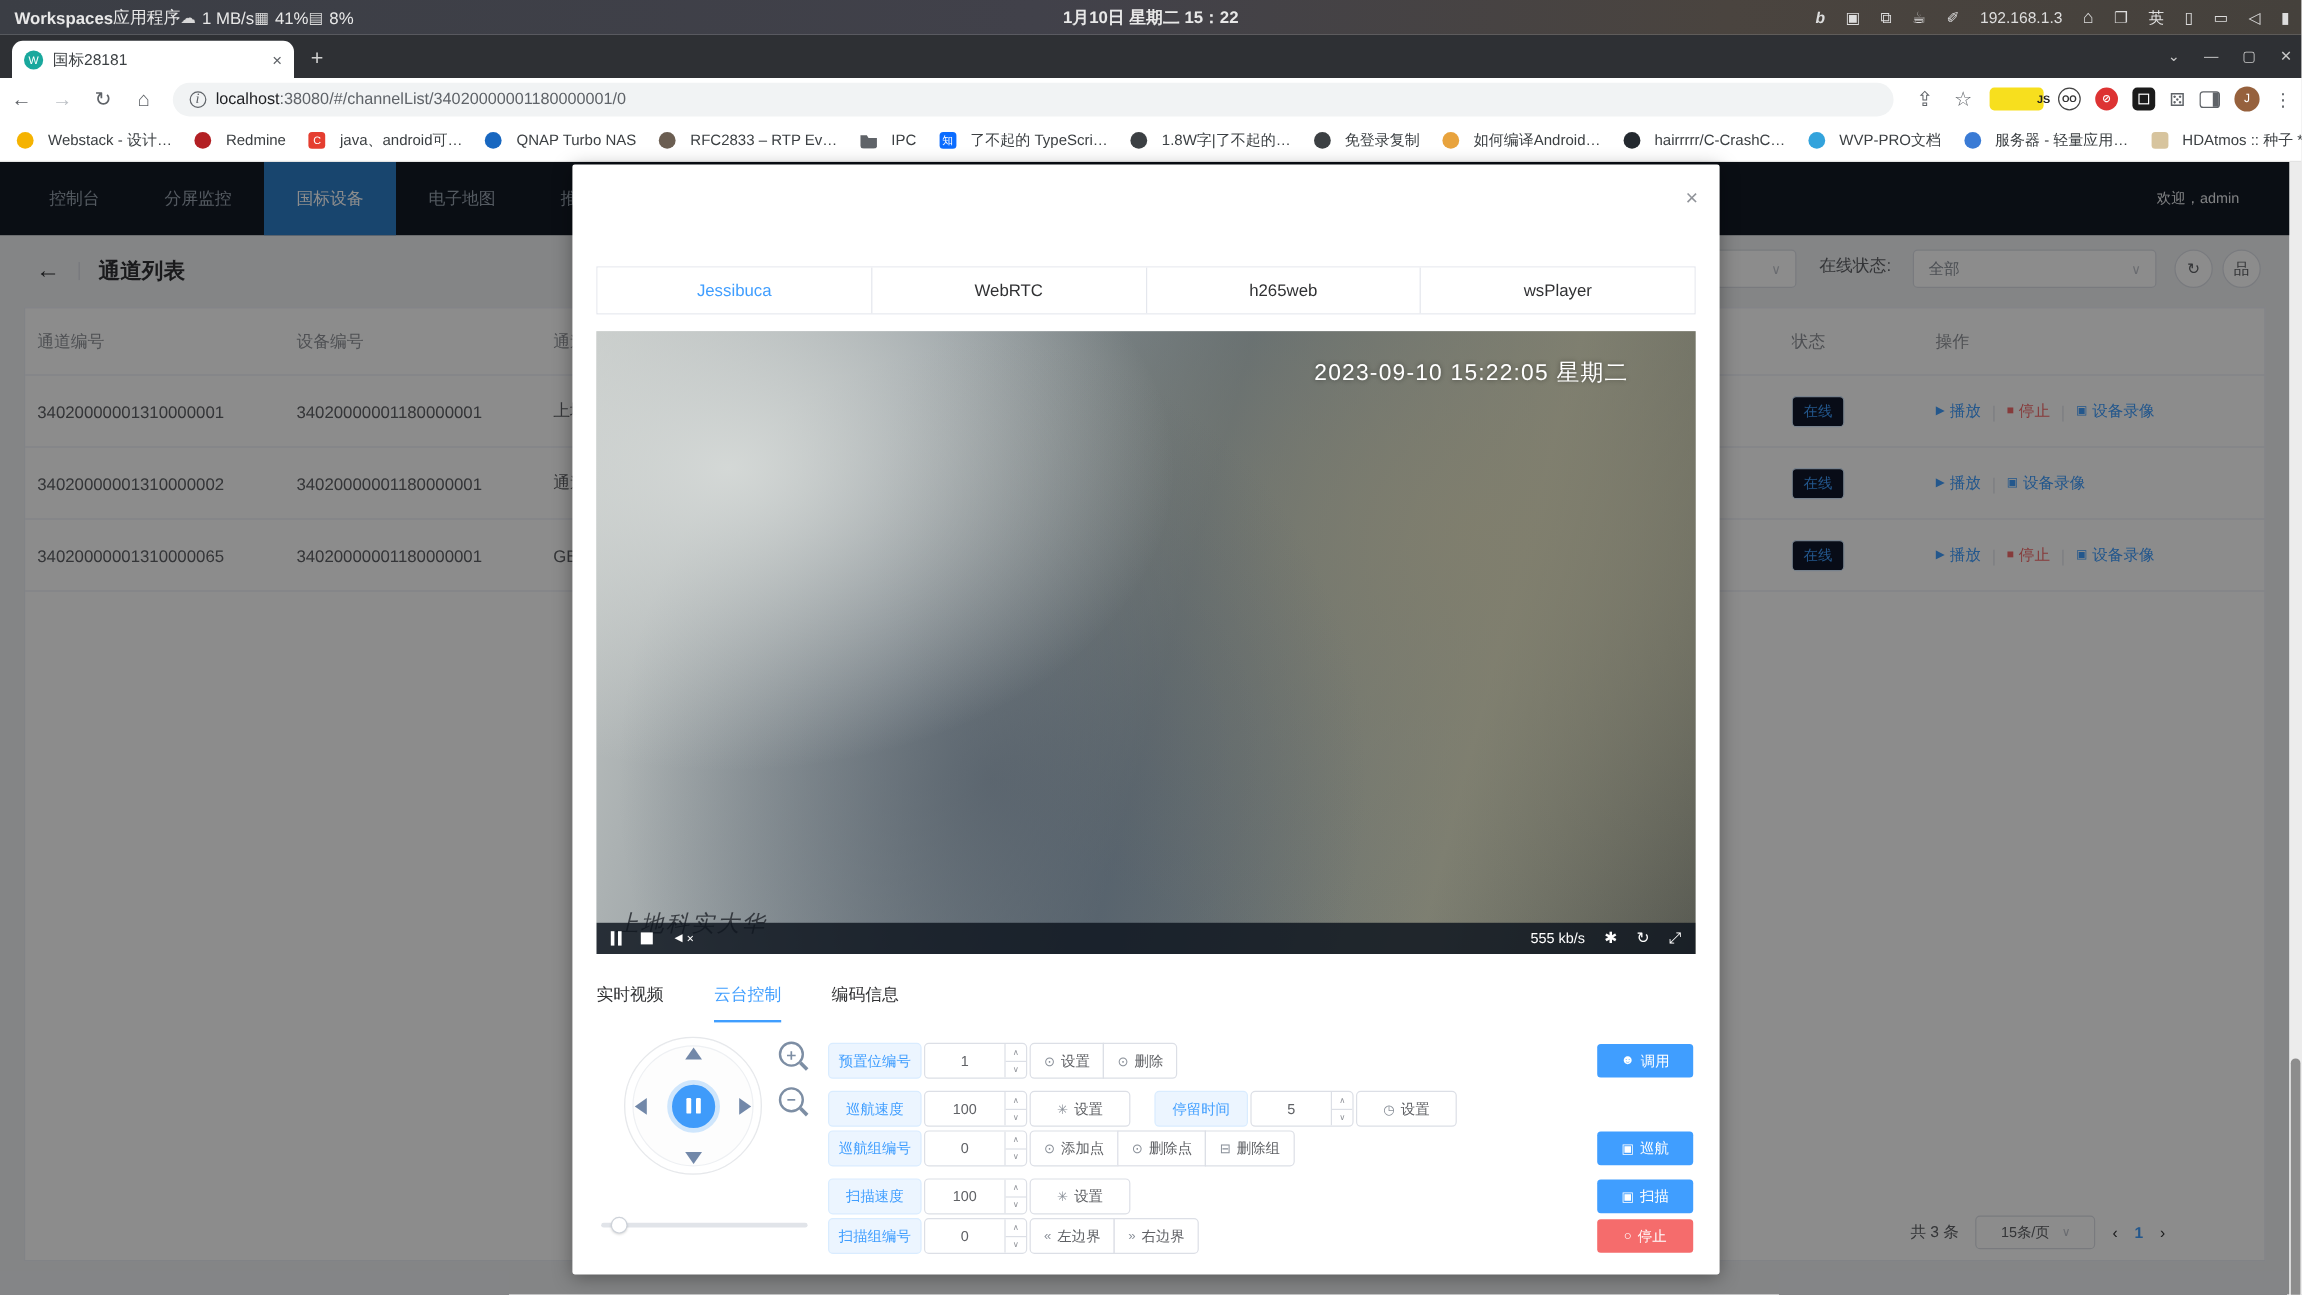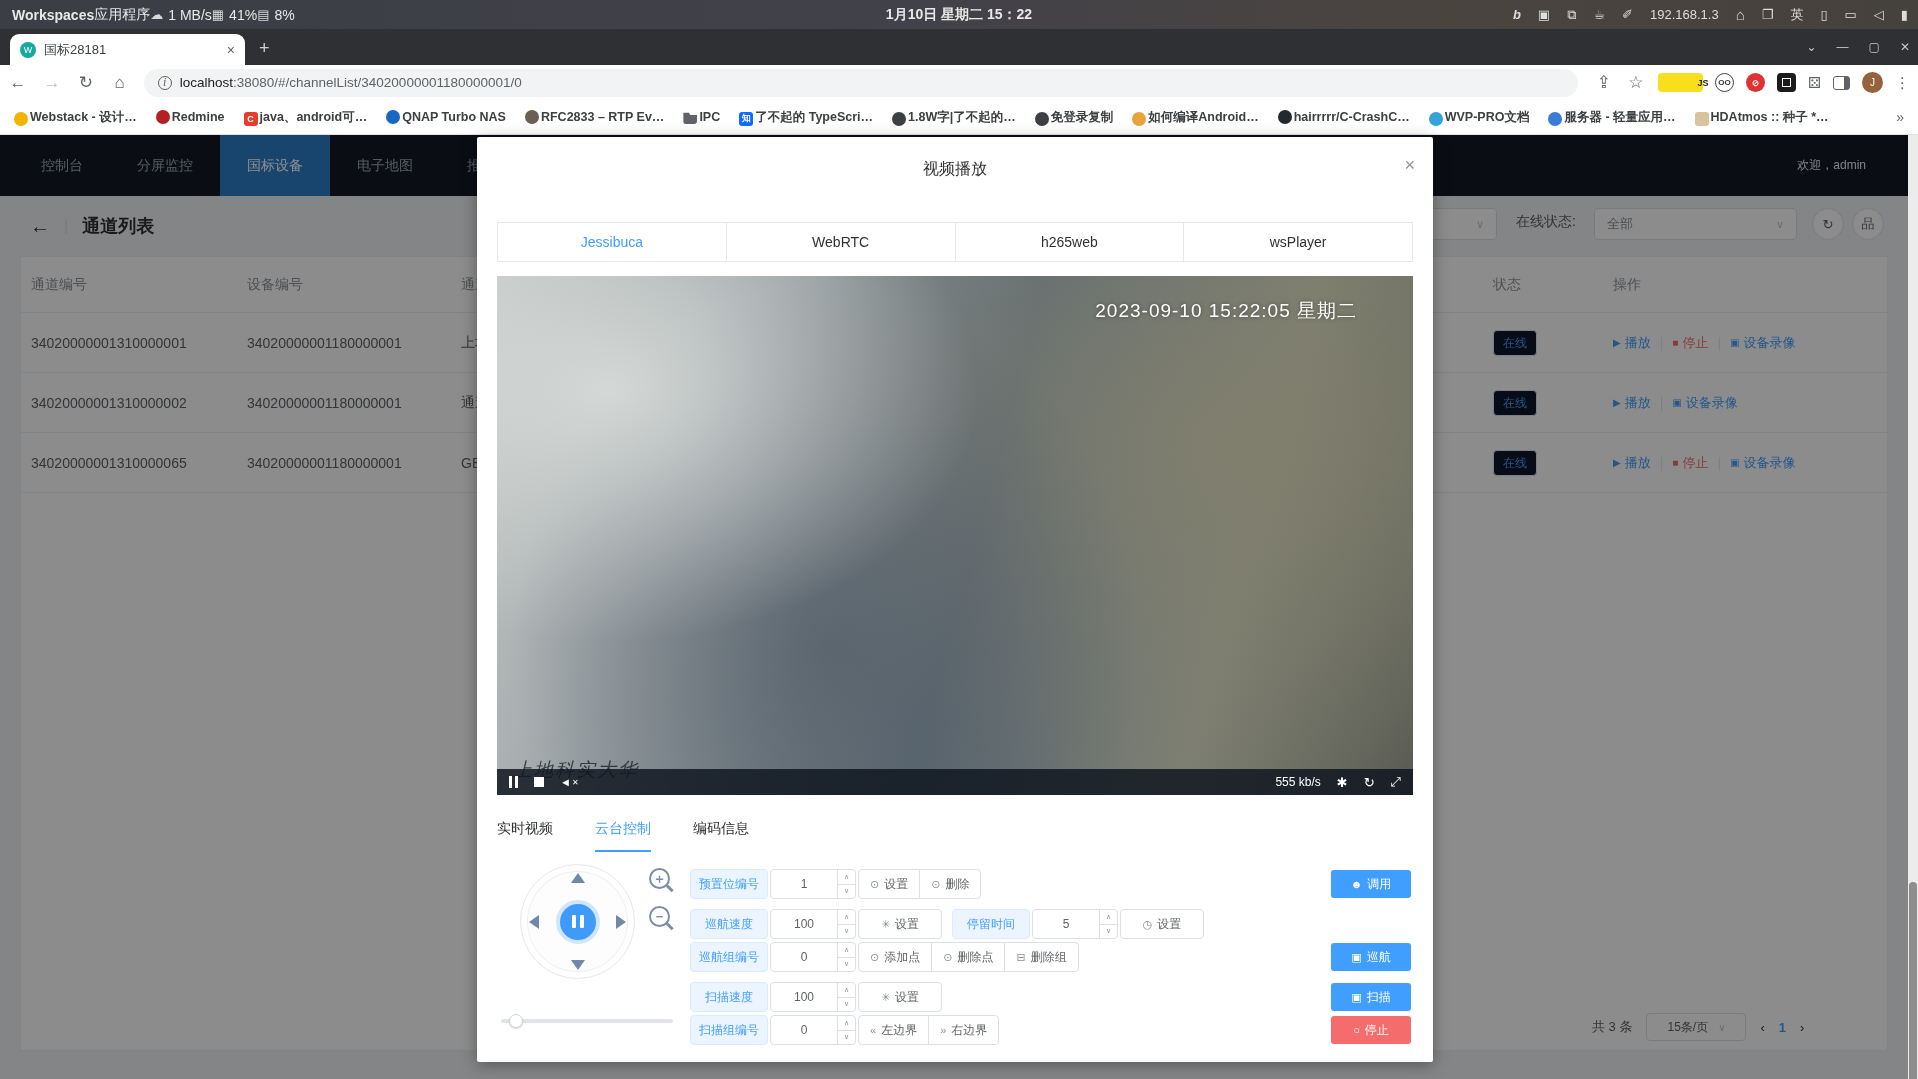--- a/index.html
+++ b/index.html
@@ -48,21 +48,21 @@
   .puzzle { color:#5f6368; font-size:15px; }
   .panel-ic { width:17px; height:14px; border:1.5px solid #5f6368; border-radius:3px; position:relative; }
   .panel-ic i { position:absolute; right:0; top:0; bottom:0; width:5px; background:#5f6368; }
   .avatar { width:21px; height:21px; border-radius:50%; background:#96613d; color:#fff; font-size:10px;
     display:flex; align-items:center; justify-content:center; }
   .kebab { color:#5f6368; font-size:15px; }
 
   
   .bmbar { height:35px; background:#fff; border-bottom:1px solid #e3e3e3; display:flex; align-items:center;
     padding:0 14px; gap:19px; font-size:12.5px; color:#3c4043; }
-  .bm { display:flex; align-items:flex-end; gap:2px; white-space:nowrap;font-weight:bold; }
+  .bm { display:flex; align-items:center; gap:12px; white-space:nowrap; }
   .bm .dot { width:14px; height:14px; border-radius:3px; flex:none; display:flex; align-items:center; justify-content:center; color:#fff; font-size:9px; }
   .bm-more { margin-left:auto; color:#5f6368; font-size:14px; }
 
   
   .app { position:absolute; top:135px; left:0; width:1908px; height:944px; background:#f0f2f5; overflow:hidden; }
   .navbar { height:61px; background:#131a26; display:flex; align-items:center; padding-left:14px; position:relative; }
   .nav-item { padding:0 27px; height:61px; display:flex; align-items:center; color:#9aa5b1; font-size:14px; }
   .nav-item.active { background:#2d7ec9; color:#fff; }
   .welcome { margin-left:auto; padding-right:42px; color:#e8eaed; font-size:12px; }
 
@@ -175,21 +175,21 @@
   .grp .btn:first-child { border-radius:4px 0 0 4px; }
   .grp .btn:last-child { border-radius:0 4px 4px 0; }
   .grp .btn:only-child { border-radius:4px; }
   .bic { font-size:11px; color:#8a9099; }
   .action { position:absolute; left:641px; width:80px; height:28px; border-radius:3px; background:#409eff; color:#fff;
     font-size:12px; display:flex; align-items:center; justify-content:center; gap:5px; }
   .action.red { background:#f56c6c; }
   .action .bic { color:#fff; }
   .r1 { top:17px; } .r2 { top:57px; } .r3 { top:90px; } .r4 { top:130px; } .r5 { top:163px; }
   .a1 { top:18px; } .a3 { top:91px; } .a4 { top:131px; } .a5 { top:164px; }
-  .ml10 { margin-left:10px; }
+  .ml10 { margin-left:20px; }
 </style>
 </head>
 <body>
 
 <div class="sysbar">
   <div class="sys-left">
     <span class="strong">Workspaces</span>
     <span>应用程序</span>
     <span class="sys-stat">
       <span class="sys-ic">☁</span>
@@ -448,21 +448,20 @@
 
   <div class="overlay"></div>
 </div>
 
 <div class="scrollbar">
     <div class="thumb"></div>
   </div>
 
 <div class="modal">
   <div class="m-head">
-    <div class="m-title">视频播放</div>
     <span class="m-close">×</span>
   </div>
 
   <div class="ptabs">
     <div class="ptab active">Jessibuca</div>
     <div class="ptab">WebRTC</div>
     <div class="ptab">h265web</div>
     <div class="ptab">wsPlayer</div>
   </div>
 

